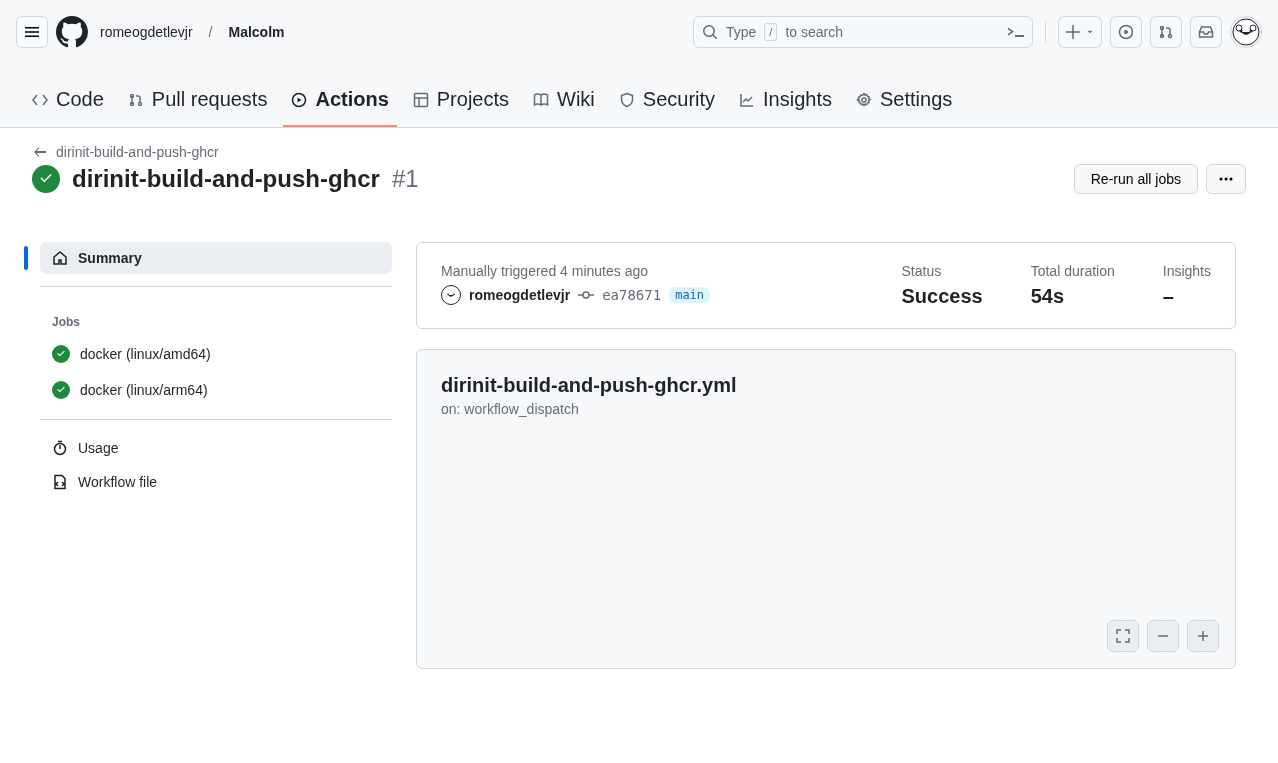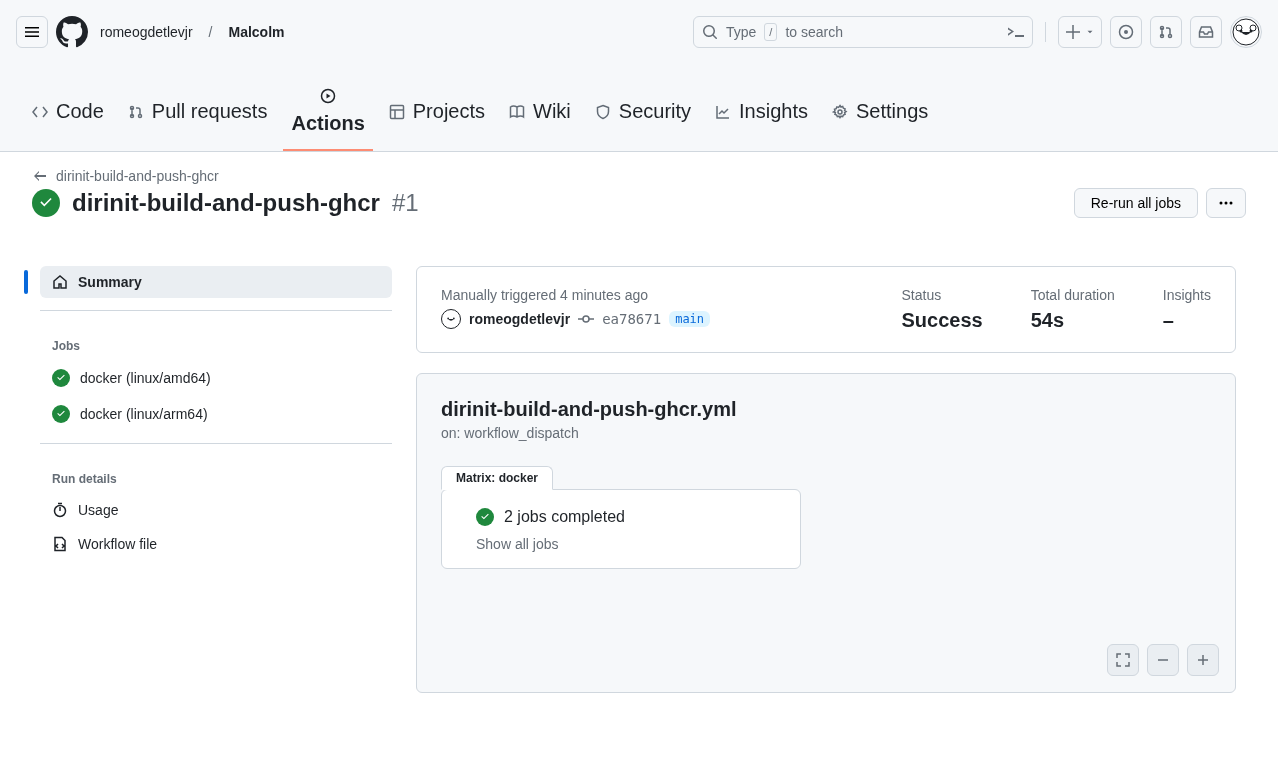--- a/index.html
+++ b/index.html
@@ -19,21 +19,21 @@
 .search-box .key { border: 1px solid #d0d7de; border-radius: 3px; padding: 0 4px; font-size: 11px; line-height: 16px; }
 .search-box .cmd-palette { position: absolute; right: 8px; color: #656d76; }
 .header-divider { width: 1px; height: 20px; background: #d0d7de; margin: 0 4px; }
 .icon-btn { width: 32px; height: 32px; border: 1px solid #d0d7de; border-radius: 6px; display: flex; align-items: center; justify-content: center; background: #f6f8fa; cursor: pointer; color: #636c76; }
 .icon-btn-split { width: 44px; display: flex; }
 .avatar { width: 32px; height: 32px; border-radius: 50%; border: 1px solid #d0d7de; display: flex; align-items: center; justify-content: center; overflow: hidden; cursor: pointer; }
 
 
 .repo-nav { display: flex; gap: 8px; padding: 0 8px; }
 .repo-nav-item { display: flex; align-items: center; gap: 8px; padding: 8px 8px 16px 8px; color: #1f2328; font-size: 20px; cursor: pointer; position: relative; margin-top: 16px; }
-.repo-nav-item.active { font-weight: 600; flex-direction: column; }
+.repo-nav-item.active { font-weight: 600; }
 .repo-nav-item.active::after { content: ""; position: absolute; bottom: 0; left: 0; right: 0; height: 2px; background: #fd8c73; }
 .repo-nav-item svg { color: #636c76; }
 .repo-nav-item.active svg { color: #1f2328; }
 
 
 .main { display: flex; padding: 24px 32px; gap: 24px; }
 .page-header-area { padding: 16px 32px 24px 32px; }
 .back-link { display: flex; align-items: center; gap: 8px; color: #656d76; font-size: 14px; margin-bottom: 4px; cursor: pointer; }
 .run-title-row { display: flex; align-items: center; justify-content: space-between; }
 .run-title { display: flex; align-items: center; gap: 12px; font-size: 20px; font-weight: 400; }
@@ -253,21 +253,20 @@
     </div>
     <div class="side-item">
       <span class="status-check sm">
           <svg width="12" height="12" viewBox="0 0 16 16">
             <path fill="#fff" d="M13 4.5L6.5 11 3 7.5l1-1 2.5 2.5L12 3.5z"></path>
           </svg>
         </span>
       <span>docker (linux/arm64)</span>
     </div>
     <div class="side-divider"></div>
-    <div class="side-heading">Run details</div>
     <div class="side-item">
       <svg width="16" height="16" viewBox="0 0 16 16">
           <circle cx="8" cy="9" r="5.5" fill="none" stroke="currentColor" stroke-width="1.5"></circle>
           <path stroke="currentColor" stroke-width="1.5" d="M6 1.5h4M8 5v4"></path>
         </svg>
       <span>Usage</span>
     </div>
     <div class="side-item">
       <svg width="16" height="16" viewBox="0 0 16 16">
           <path fill="none" stroke="currentColor" stroke-width="1.5" d="M3 1.5h7l3 3v10H3zM6 8l-2 2 2 2M10 8l2 2-2 2"></path>
@@ -313,34 +312,20 @@
       <div class="summary-col">
         <div class="summary-label">Insights</div>
         <div class="summary-value">–</div>
       </div>
     </div>
 
     <div class="graph-card">
       <div class="graph-title">dirinit-build-and-push-ghcr.yml</div>
       <div class="graph-sub">on: workflow_dispatch</div>
       <div style="height:24px"></div>
-      <div class="matrix-box">
-        <div class="matrix-tab">Matrix: docker</div>
-        <div class="matrix-body">
-          <div class="matrix-status-row">
-            <span class="status-check sm">
-                <svg width="12" height="12" viewBox="0 0 16 16">
-                  <path fill="#fff" d="M13 4.5L6.5 11 3 7.5l1-1 2.5 2.5L12 3.5z"></path>
-                </svg>
-              </span>
-            <span>2 jobs completed</span>
-          </div>
-          <a class="show-all">Show all jobs</a>
-        </div>
-      </div>
       <div class="zoom-controls">
         <button class="zoom-btn">
           <svg width="16" height="16" viewBox="0 0 16 16">
               <path fill="none" stroke="currentColor" stroke-width="1.5" d="M2 6V2h4M14 6V2h-4M2 10v4h4M14 10v4h-4"></path>
             </svg>
         </button>
         <button class="zoom-btn">
           <svg width="16" height="16" viewBox="0 0 16 16">
               <path stroke="currentColor" stroke-width="1.5" d="M3 8h10"></path>
             </svg>

